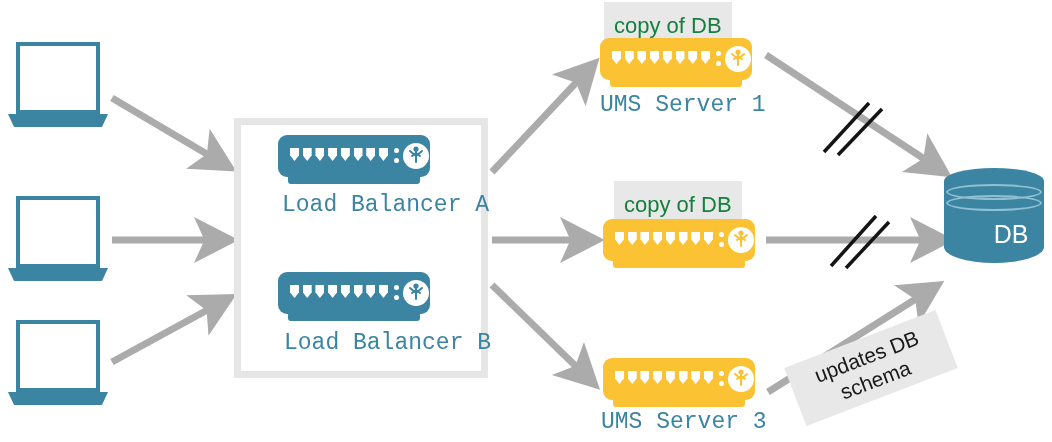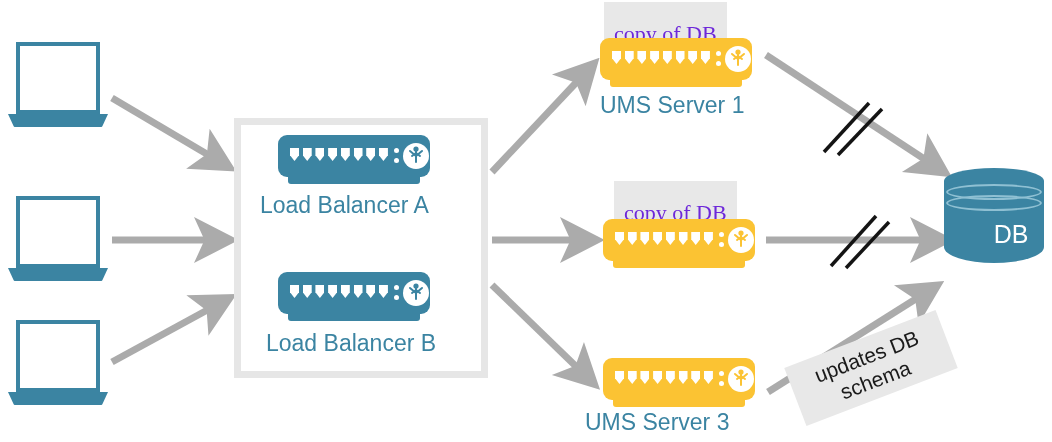--- a/index.html
+++ b/index.html
@@ -106,30 +106,30 @@
     border-radius: 50%;
     background: #ffffff;
   }
   .device .badge svg { display: block; }
 
   
   .node-label {
     position: absolute;
     color: #3B84A2;
     font-size: 23px;
+    font-family: Liberation Mono, monospace;
+    white-space: nowrap;
+  }
+  .tag {
+    position: absolute;
+    background: #E8E8E8;
+    color: #15803d;
+    font-size: 22px;
     font-family: Liberation Sans, sans-serif;
-    white-space: nowrap;
-  }
-  .tag {
-    position: absolute;
-    background: #E8E8E8;
-    color: #6d28d9;
-    font-size: 22px;
-    font-family: Liberation Serif, serif;
-    padding: 19px 10px 5px 10px;
+    padding: 11px 10px 5px 10px;
     white-space: nowrap;
   }
   #ann-updates {
     position: absolute;
     left: 790px; top: 337px;
     width: 150px;
     background: #E8E8E8;
     color: #1A1A1A;
     font-size: 21px;
     line-height: 25px;
@@ -255,21 +255,21 @@
           <line x1="13" y1="7" x2="13" y2="19"></line>
           <path d="M13 13 L7 8"></path>
           <path d="M13 13 L19 8"></path>
           <path d="M13 10 L9 13"></path>
           <path d="M13 10 L17 13"></path>
         </g>
         <circle cx="13" cy="6" r="2.6" fill="#3B84A2"></circle>
       </svg>
     </div>
   </div>
-  <div class="node-label" style="left:260px; top:192px;">Load Balancer A</div>
+  <div class="node-label" style="left:282px; top:192px;">Load Balancer A</div>
 
   <div class="device teal" style="left:278px; top:272px;">
     <div class="body"></div>
     <div class="foot"></div>
     <div class="ports">
       <i></i>
         <i></i>
         <i></i>
         <i></i>
         <i></i>
@@ -287,21 +287,21 @@
           <line x1="13" y1="7" x2="13" y2="19"></line>
           <path d="M13 13 L7 8"></path>
           <path d="M13 13 L19 8"></path>
           <path d="M13 10 L9 13"></path>
           <path d="M13 10 L17 13"></path>
         </g>
         <circle cx="13" cy="6" r="2.6" fill="#3B84A2"></circle>
       </svg>
     </div>
   </div>
-  <div class="node-label" style="left:266px; top:330px;">Load Balancer B</div>
+  <div class="node-label" style="left:284px; top:330px;">Load Balancer B</div>
 
   <div class="tag" style="left:604px; top:2px;">copy of DB</div>
   <div class="device yellow" style="left:600px; top:38px;">
     <div class="body"></div>
     <div class="foot"></div>
     <div class="ports">
       <i></i>
         <i></i>
         <i></i>
         <i></i>
@@ -384,21 +384,21 @@
           <line x1="13" y1="7" x2="13" y2="19"></line>
           <path d="M13 13 L7 8"></path>
           <path d="M13 13 L19 8"></path>
           <path d="M13 10 L9 13"></path>
           <path d="M13 10 L17 13"></path>
         </g>
         <circle cx="13" cy="6" r="2.6" fill="#FBC333"></circle>
       </svg>
     </div>
   </div>
-  <div class="node-label" style="left:585px; top:409px;text-align:right;">UMS Server 3</div>
+  <div class="node-label" style="left:601px; top:409px;text-align:right;">UMS Server 3</div>
 
   <div id="ann-updates">updates DB
 schema</div>
 
   <div id="db">
     <div class="cyl-body"></div>
     <div class="cyl-top"></div>
     <div class="ridge r1"></div>
     <div class="ridge r2"></div>
     <div id="db-text">DB</div>

